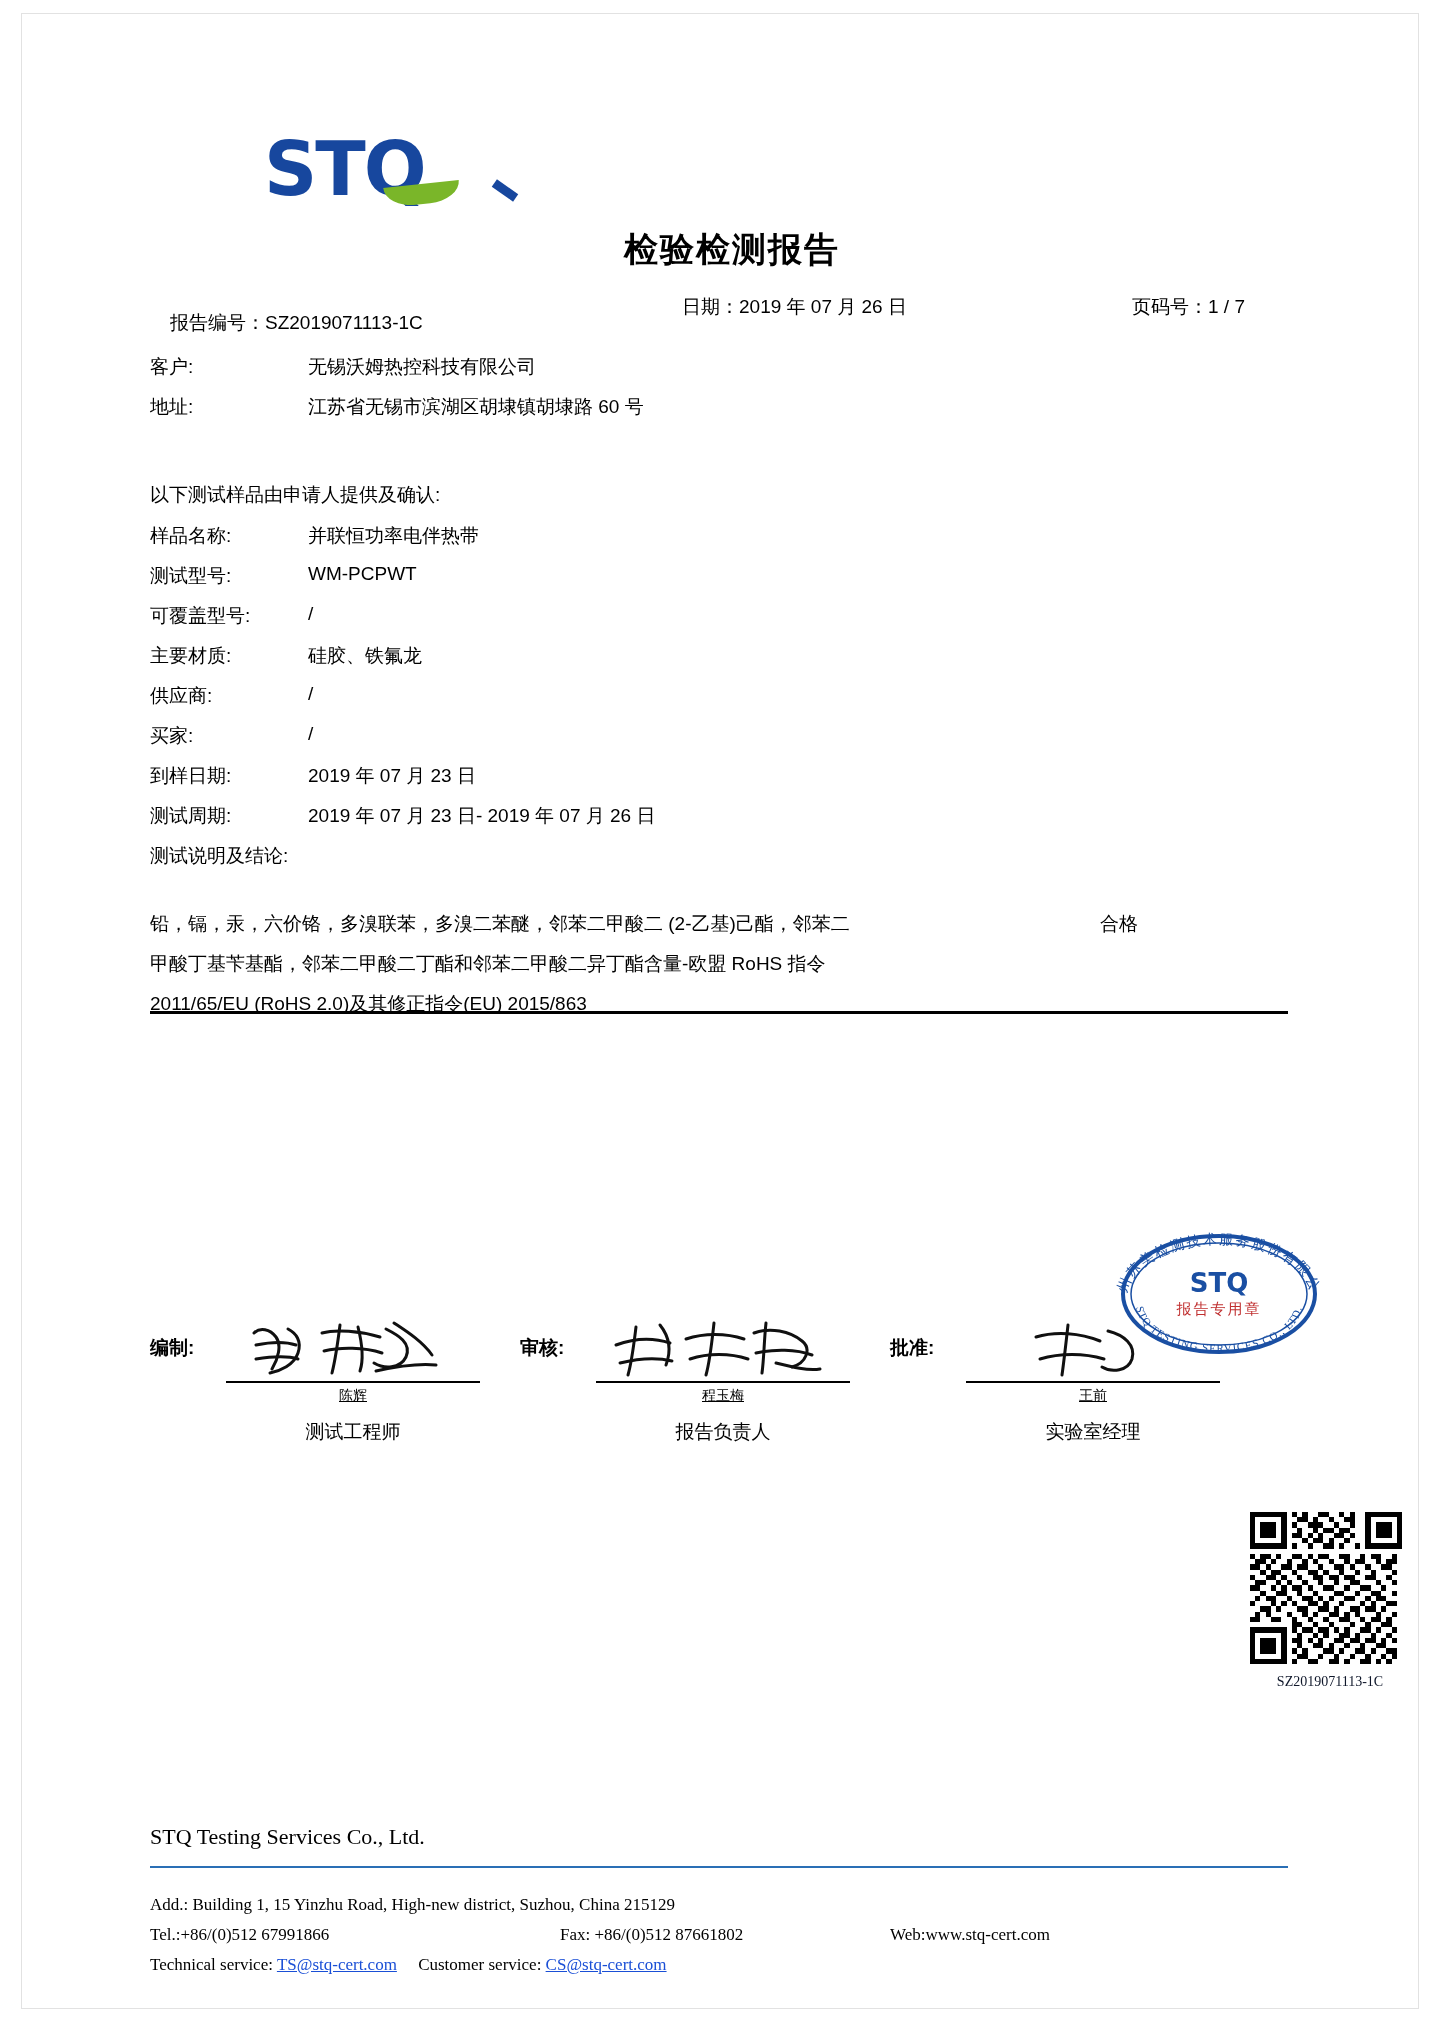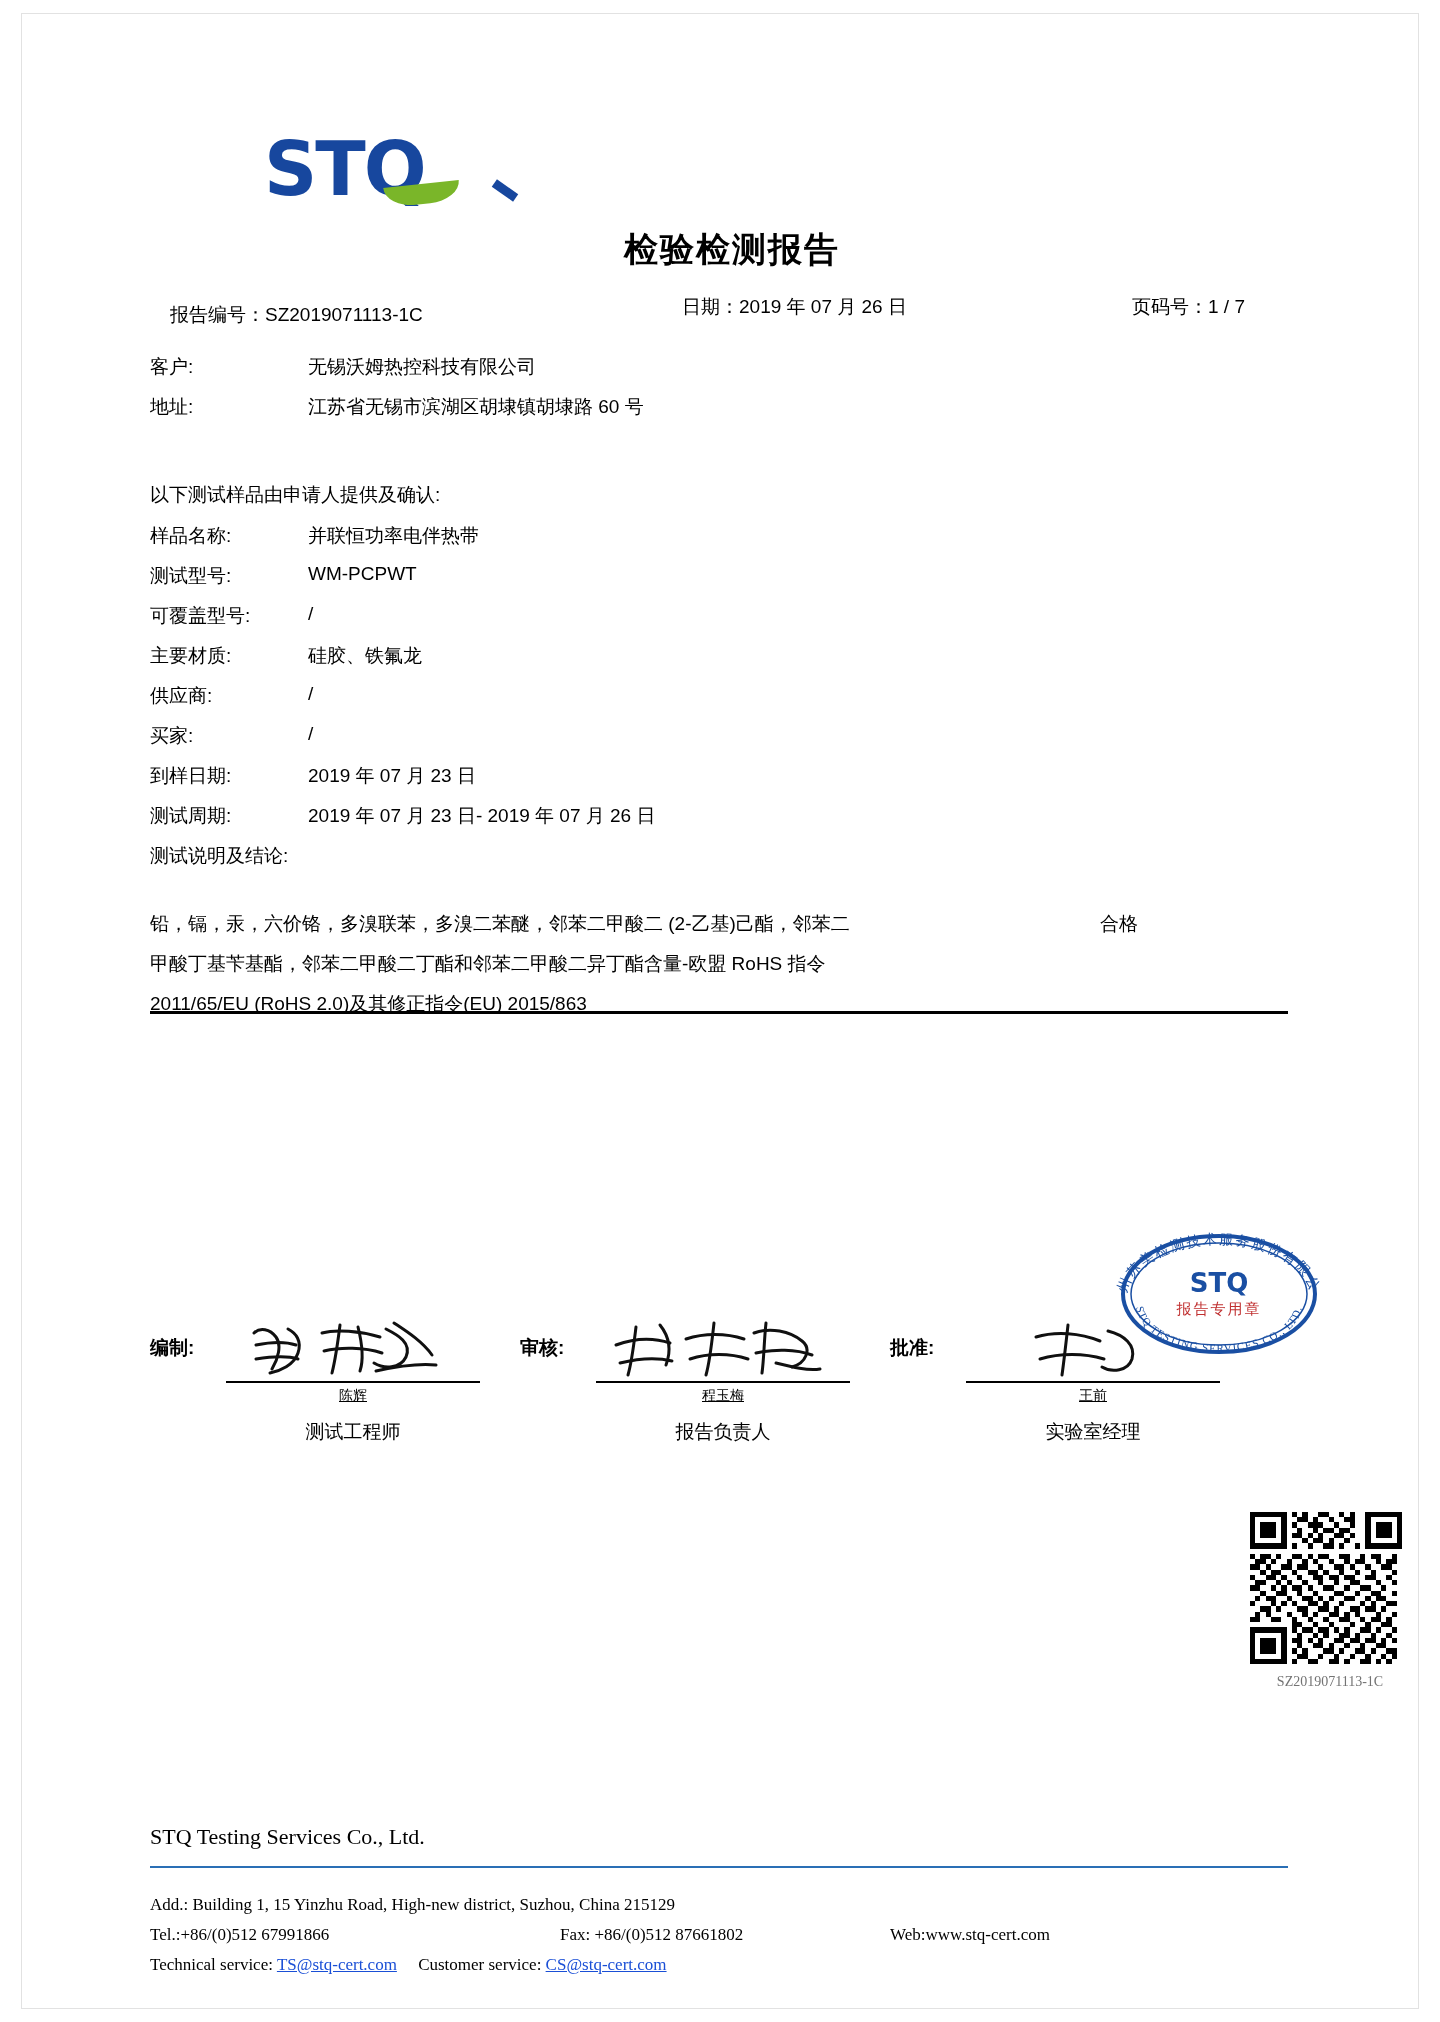--- a/index.html
+++ b/index.html
@@ -88,21 +88,21 @@
 
   
   .hdr-row {
     position: absolute;
     top: 280px;
     left: 20px;
     width: 1160px;
     font-size: 19px;
     color: #000;
   }
-  .hdr-left { position: absolute; left: 18px; top: 8px; text-align: right; }
+  .hdr-left { position: absolute; left: 18px; top: 16px; text-align: right; }
   .hdr-center { position: absolute; left: 530px; top: 0; }
   .hdr-right { position: absolute; left: 980px; top: 0; }
 
   
   .kv {
     position: absolute;
     font-size: 19px;
     color: #000;
   }
   .kv .k { position: absolute; left: 0; white-space: nowrap; }
@@ -200,21 +200,21 @@
   .qr {
     width: 152px;
     height: 152px;
     background: #fff;
   }
   .qr-caption {
     margin-top: 6px;
     text-align: center;
     font-size: 14px;
     font-family: "Liberation Serif", serif;
-    color: #737373;
+    color: #0f172a;
   }
 
   
   .footer-company {
     position: absolute;
     left: 18px;
     top: 1810px;
     font-family: "Liberation Serif", serif;
     font-size: 22px;
     color: #000;

